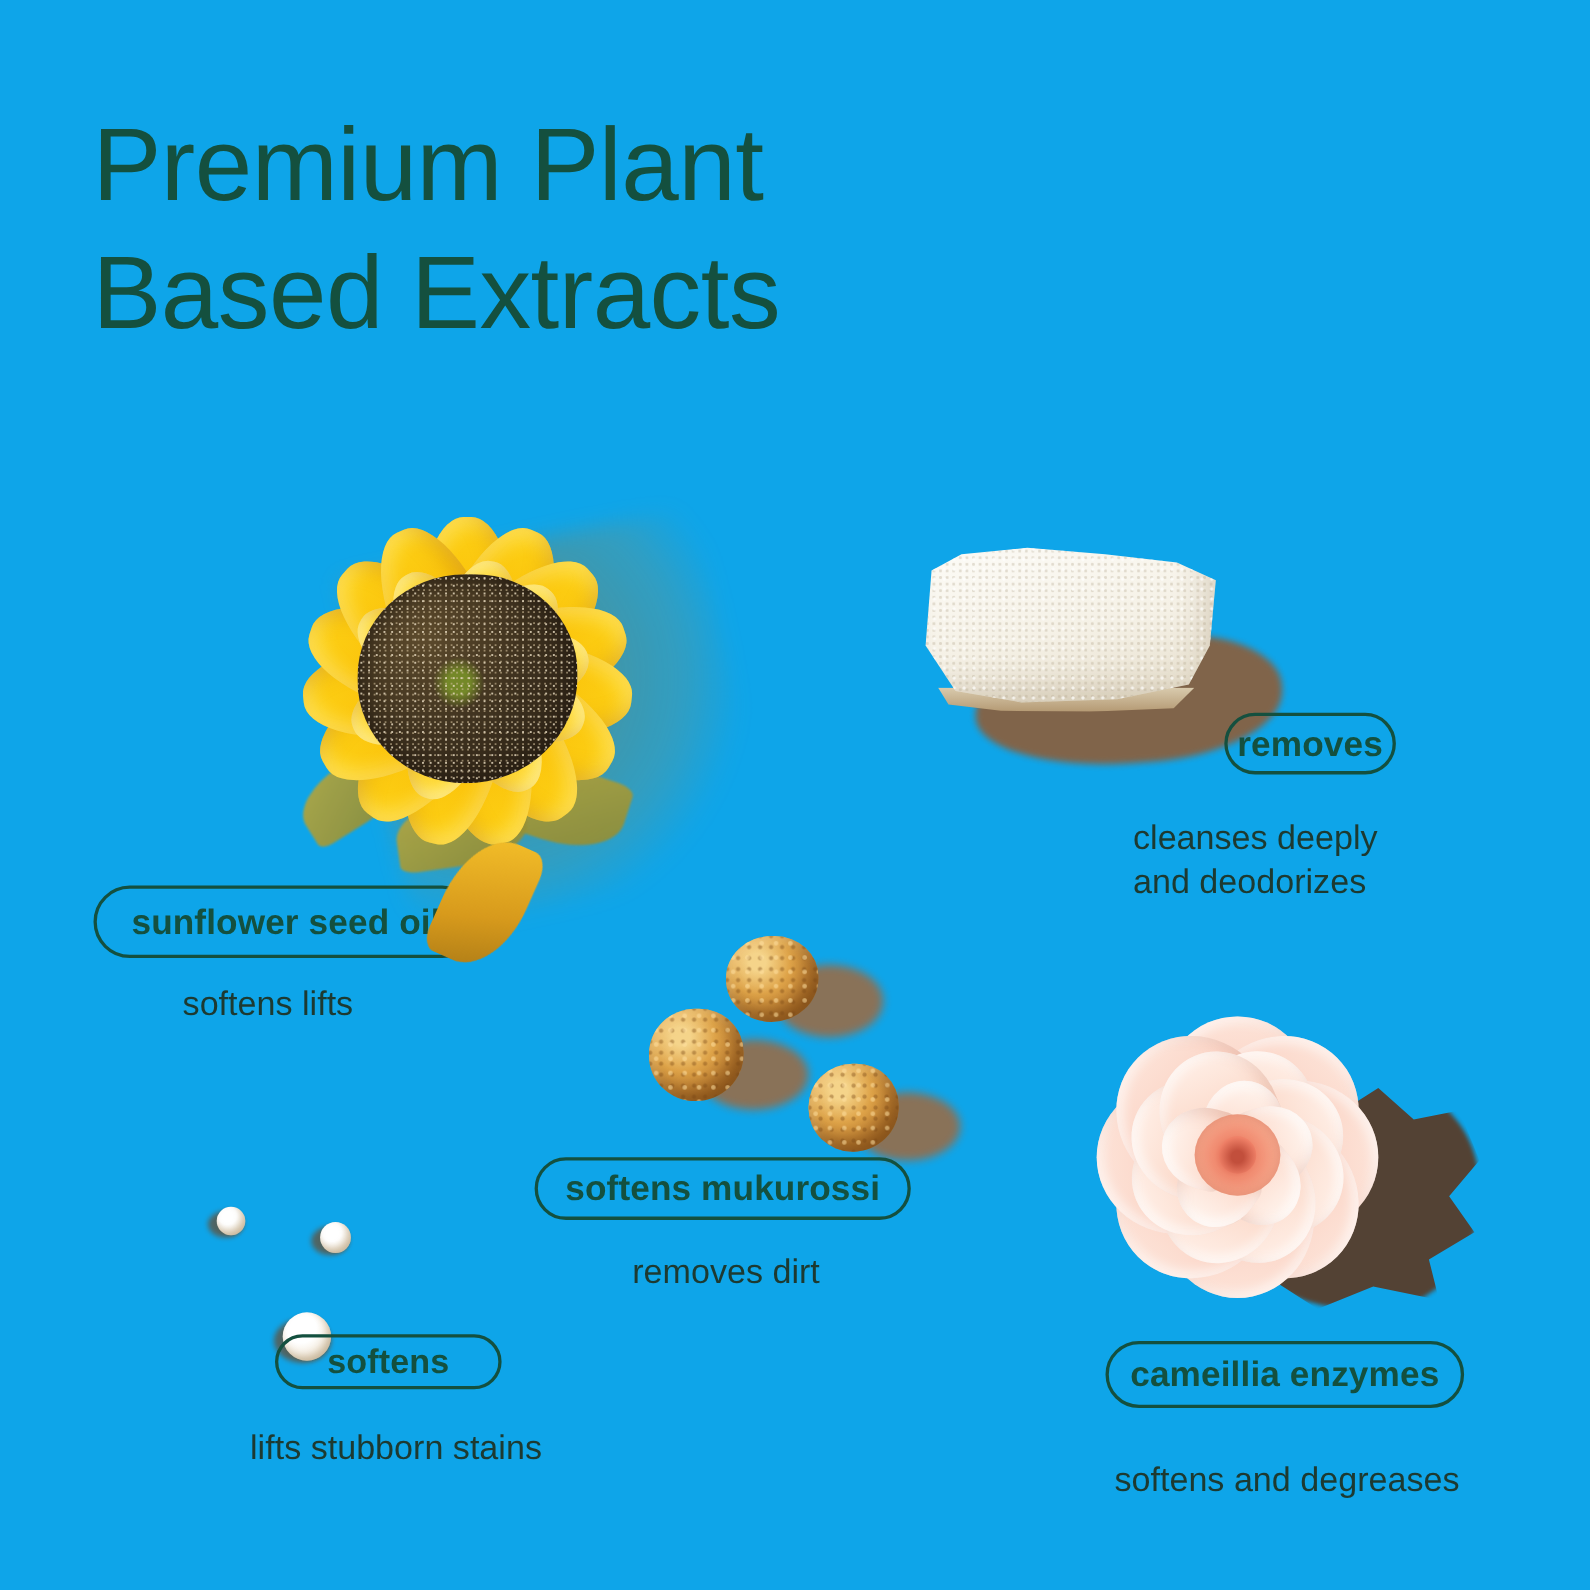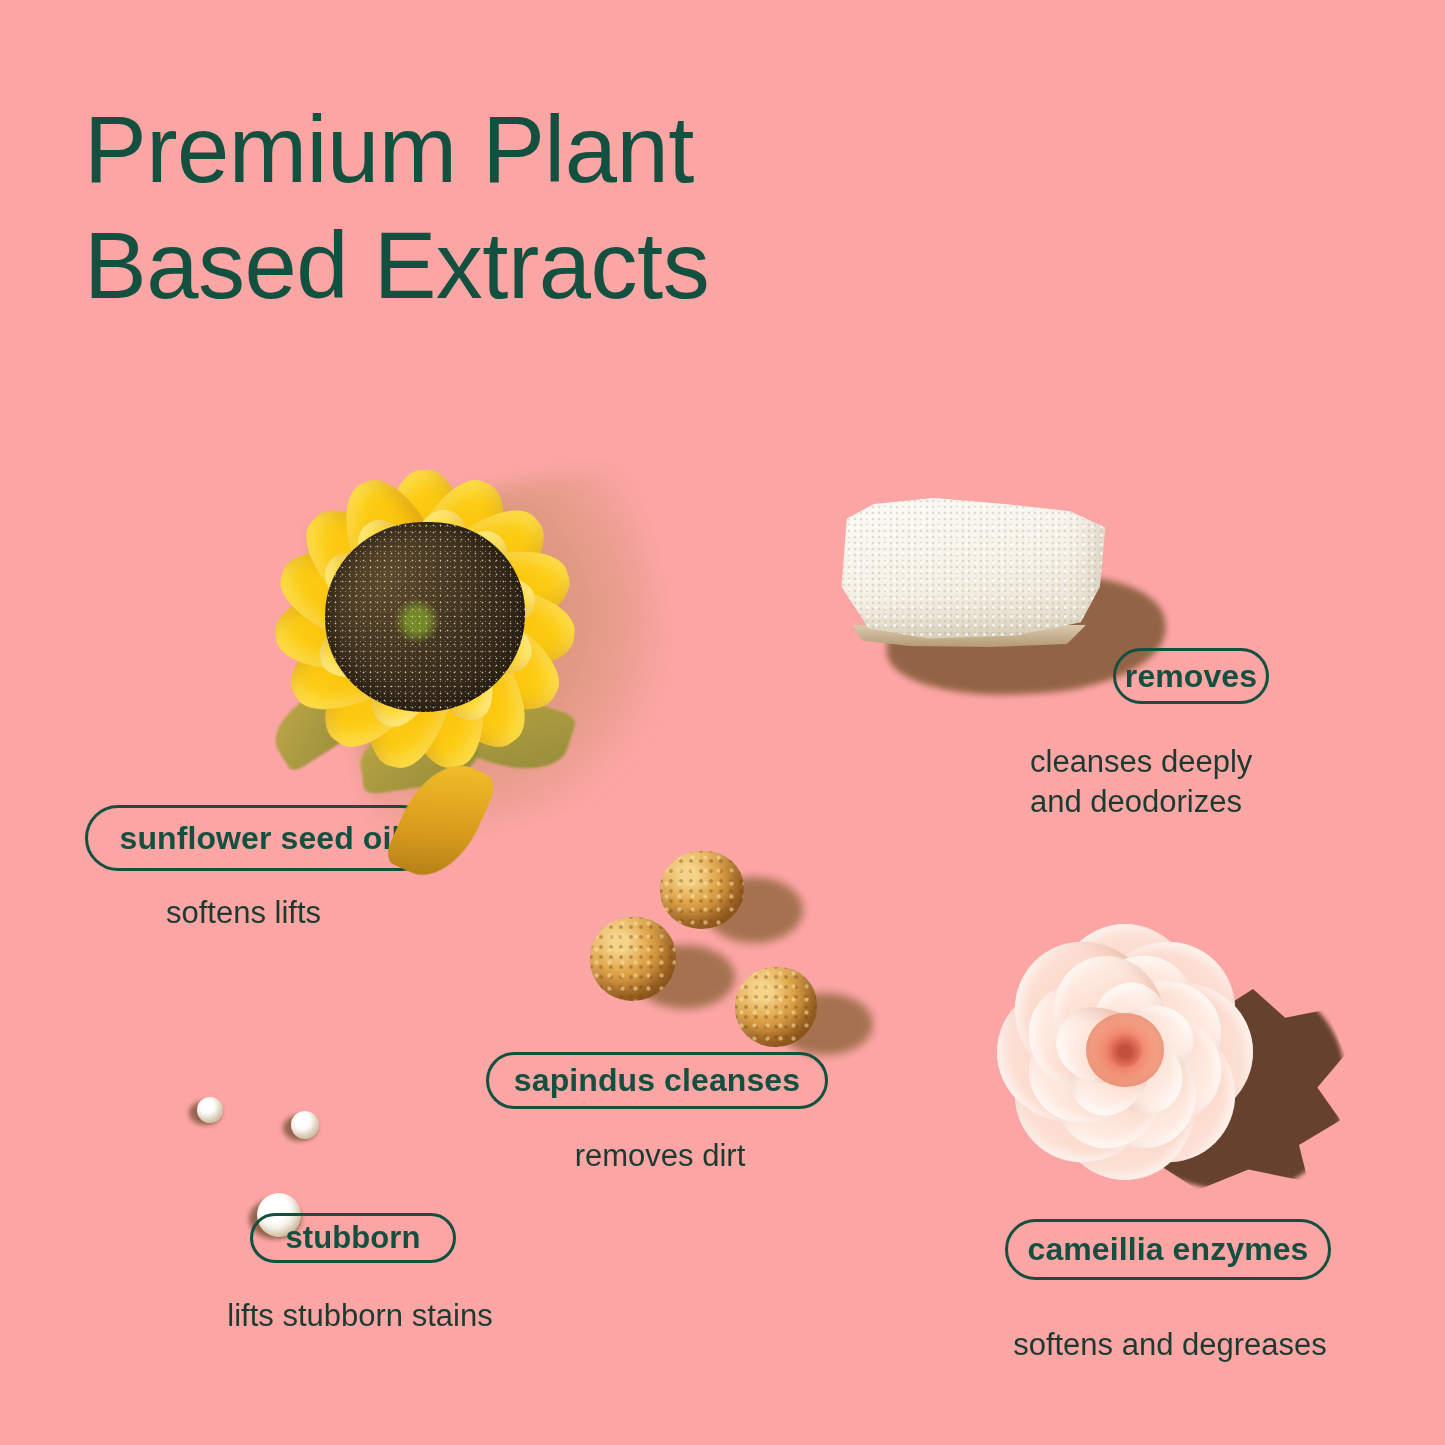--- a/index.html
+++ b/index.html
@@ -13,21 +13,21 @@
   body {
     background: #efe3d1;
     font-family: "Liberation Sans", sans-serif;
     -webkit-font-smoothing: antialiased;
   }
 
   #canvas {
     position: relative;
     width: 1445px;
     height: 1445px;
-    background: #fca5a5;
+    background: #0ea5e9;
     overflow: hidden;
   }
 
   
   .title {
     position: absolute;
     left: 84px;
     top: 92px;
     width: 900px;
     color: #14503f;
@@ -381,23 +381,23 @@
     <div class="bead-shadow" id="bsh-c"></div>
     <div class="bead" id="bead-a"></div>
     <div class="bead" id="bead-b"></div>
     <div class="bead" id="bead-c"></div>
   </div>
 
   <div class="pill" id="pill-sunflower">sunflower seed oil</div>
 
   <div class="pill" id="pill-kaolin">removes</div>
 
-  <div class="pill" id="pill-sapindus">sapindus cleanses</div>
-
-  <div class="pill" id="pill-enzymes">stubborn</div>
+  <div class="pill" id="pill-sapindus">softens mukurossi</div>
+
+  <div class="pill" id="pill-enzymes">softens</div>
 
   <div class="pill" id="pill-camellia">cameillia enzymes</div>
 
   <div id="sf-overlap"></div>
 
   <div class="caption" id="cap-sunflower">softens lifts</div>
 
   <div class="caption" id="cap-kaolin">cleanses deeply
 and deodorizes</div>
 

